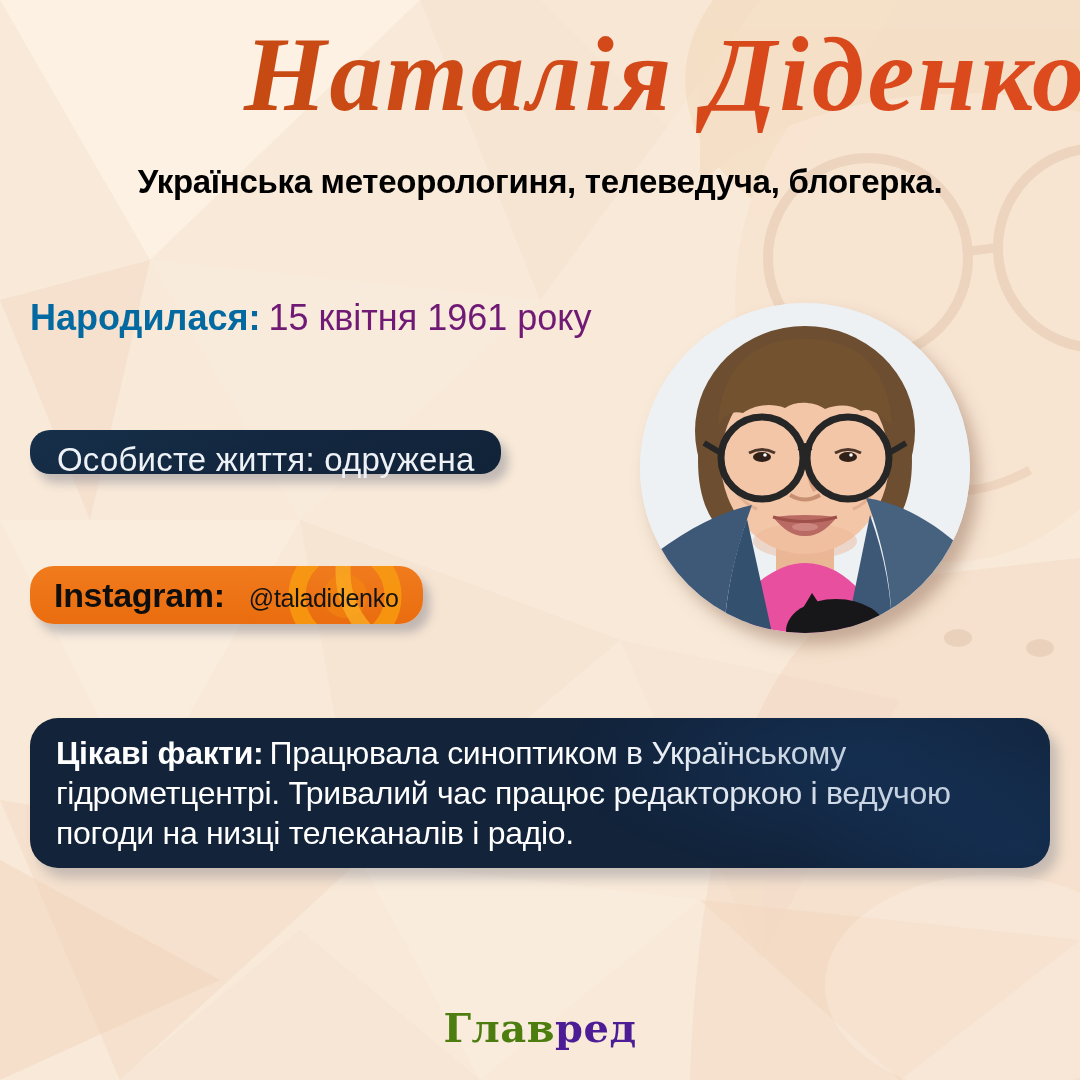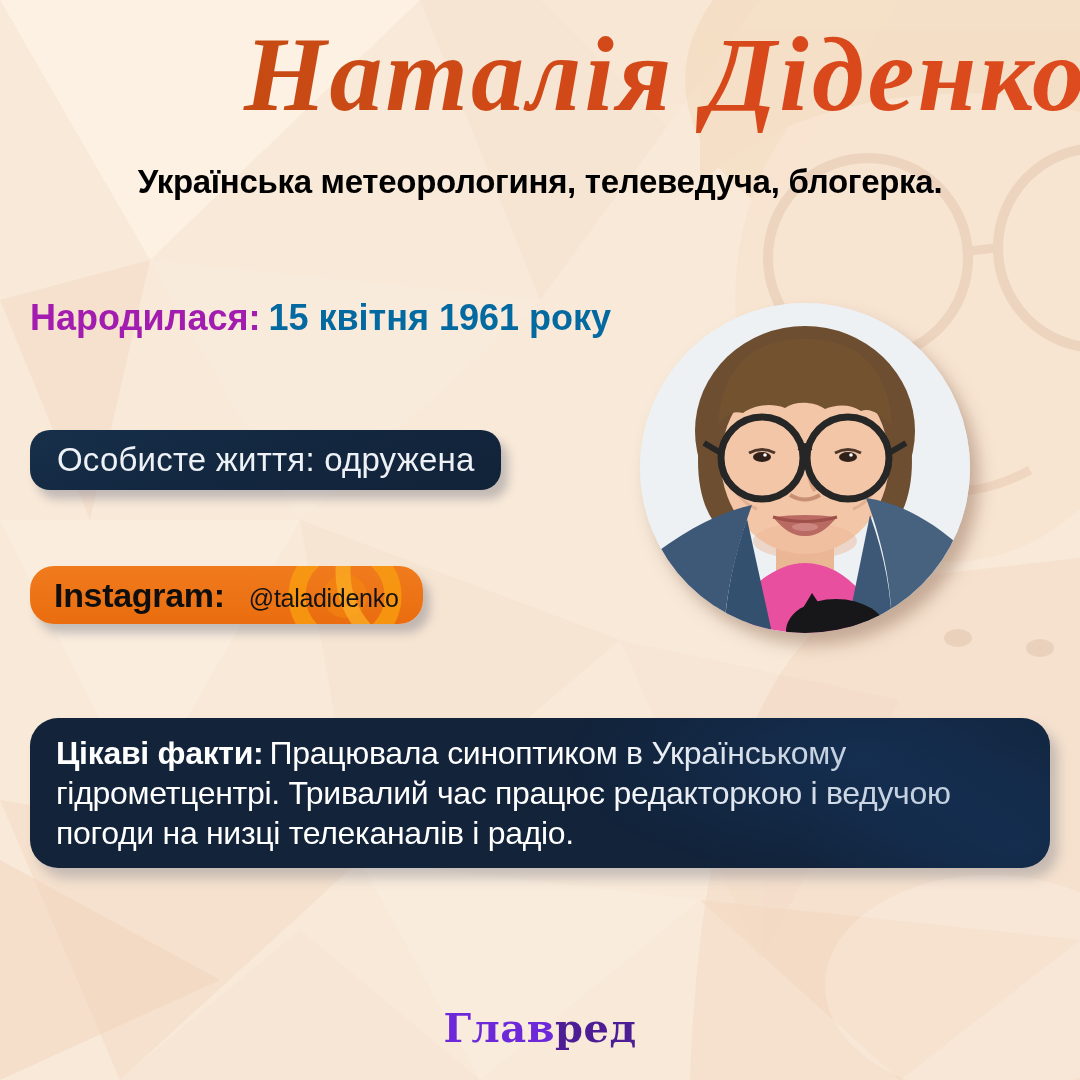--- a/index.html
+++ b/index.html
@@ -20,29 +20,29 @@
       -webkit-background-clip:text;-webkit-text-fill-color:transparent;
     }
   }
   
   .subtitle{
     position:absolute;top:163px;left:0;width:1080px;margin:0;text-align:center;
     font-weight:700;font-size:33px;letter-spacing:-.3px;color:#000000;
   }
   
   .born{position:absolute;left:30px;top:297px;margin:0;font-size:36px;white-space:nowrap;}
-  .born-label{font-weight:700;color:#a21caf;margin-right:8px;}
-  .born-value{font-weight:700;color:#0369a1;}
+  .born-label{font-weight:700;color:#0369a1;margin-right:8px;}
+  .born-value{font-weight:400;color:#701a75;}
   
   .pill{
     position:absolute;left:30px;display:inline-block;white-space:nowrap;
     box-shadow:7px 9px 10px rgba(128,128,140,.45);
   }
   .pill-navy{
-    top:430px;height:60px;line-height:60px;padding:0 27px;border-radius:20px;
+    top:430px;height:44px;line-height:60px;padding:0 27px;border-radius:20px;
     background:linear-gradient(160deg,#17304a 0%,#132740 45%,#112338 100%);
     color:#eef2f6;font-size:33px;letter-spacing:.2px;
   }
   .pill-orange{
     top:566px;height:58px;line-height:58px;padding:0 24px;border-radius:24px;
     background:linear-gradient(180deg,#f07b1d,#ea6d0f);
     color:#131313;font-size:31px;letter-spacing:-.3px;overflow:hidden;
   }
   .pill-orange .decor{position:absolute;right:-12px;top:-22px;width:190px;height:102px;pointer-events:none;}
   .ig-label{position:relative;font-weight:700;font-size:34px;margin-right:24px;color:#0e0e0e;}
@@ -64,21 +64,21 @@
     content:"";position:absolute;inset:0;border-radius:inherit;pointer-events:none;
     background:radial-gradient(430px 170px at 82% 28%,rgba(28,75,135,.30),rgba(28,75,135,0) 70%),
                radial-gradient(320px 150px at 97% 88%,rgba(28,75,135,.25),rgba(28,75,135,0) 70%);
   }
   .facts-label{font-weight:700;margin-right:6px;}
   
   .logo{
     position:absolute;left:0;top:1004px;width:1080px;text-align:center;
     font-family:"DejaVu Serif","Liberation Serif",serif;font-weight:700;font-size:40px;letter-spacing:.5px;
   }
-  .logo-dark{color:#6d28d9;}
+  .logo-dark{color:#4d7c0f;}
   .logo-orange{color:#4c1d95;}
 </style>
 </head>
 <body>
 
 <div class="canvas">
 
   <svg class="bg-svg" viewBox="0 0 1080 1080" aria-hidden="true">
     <rect width="1080" height="1080" fill="#f8e9d8"></rect>
     <polygon points="0,0 420,0 150,260" fill="#fdf3e8" opacity=".7"></polygon>

